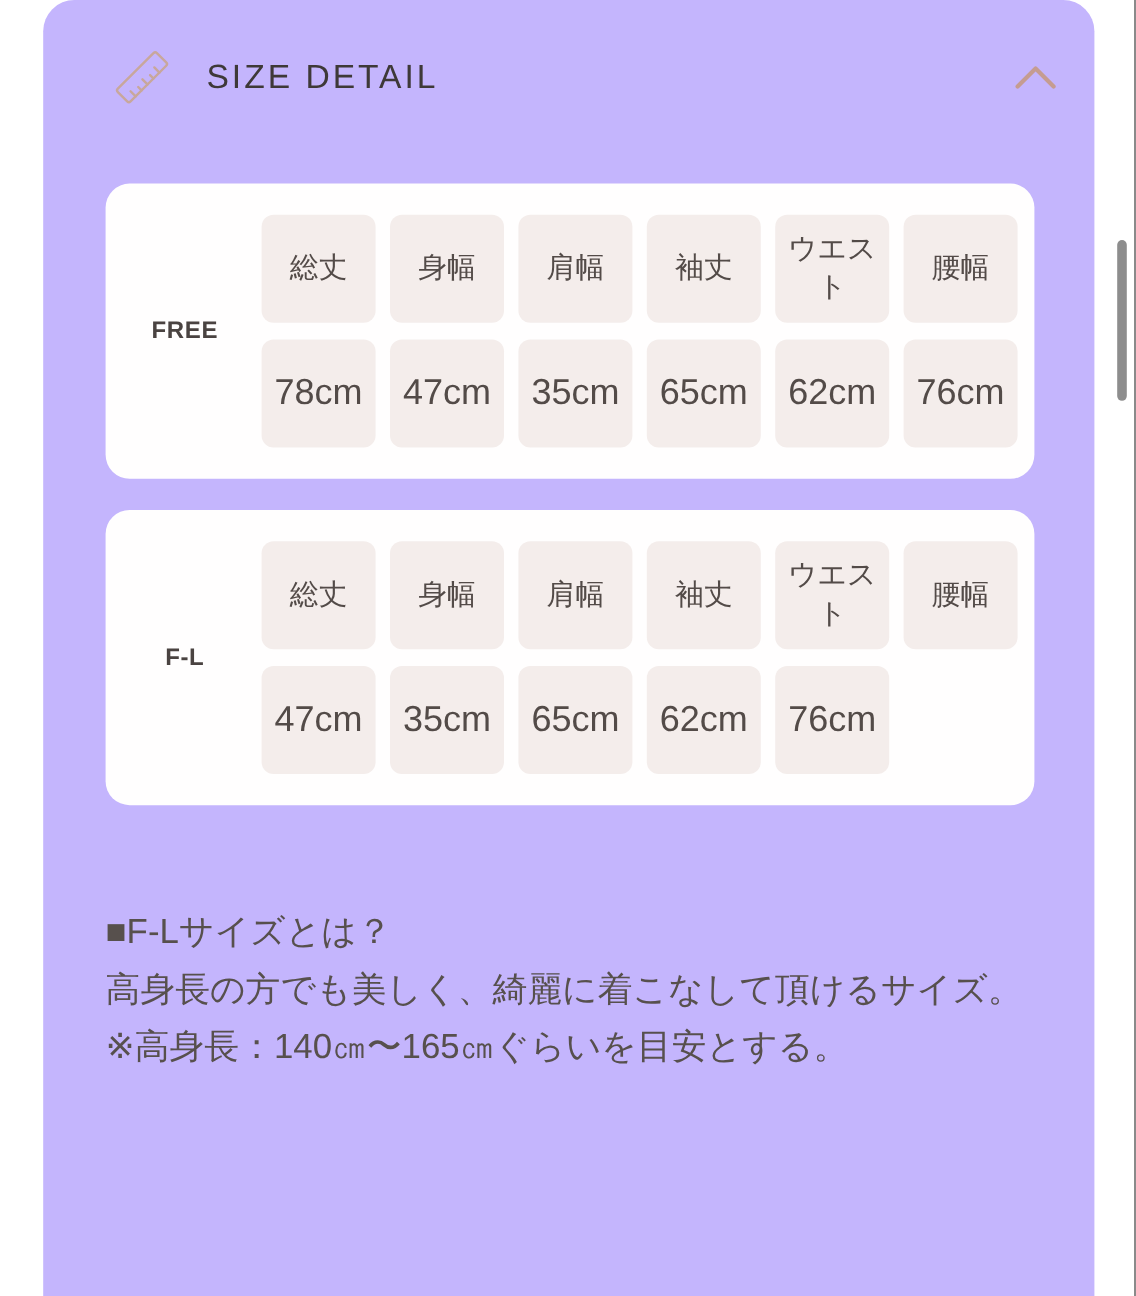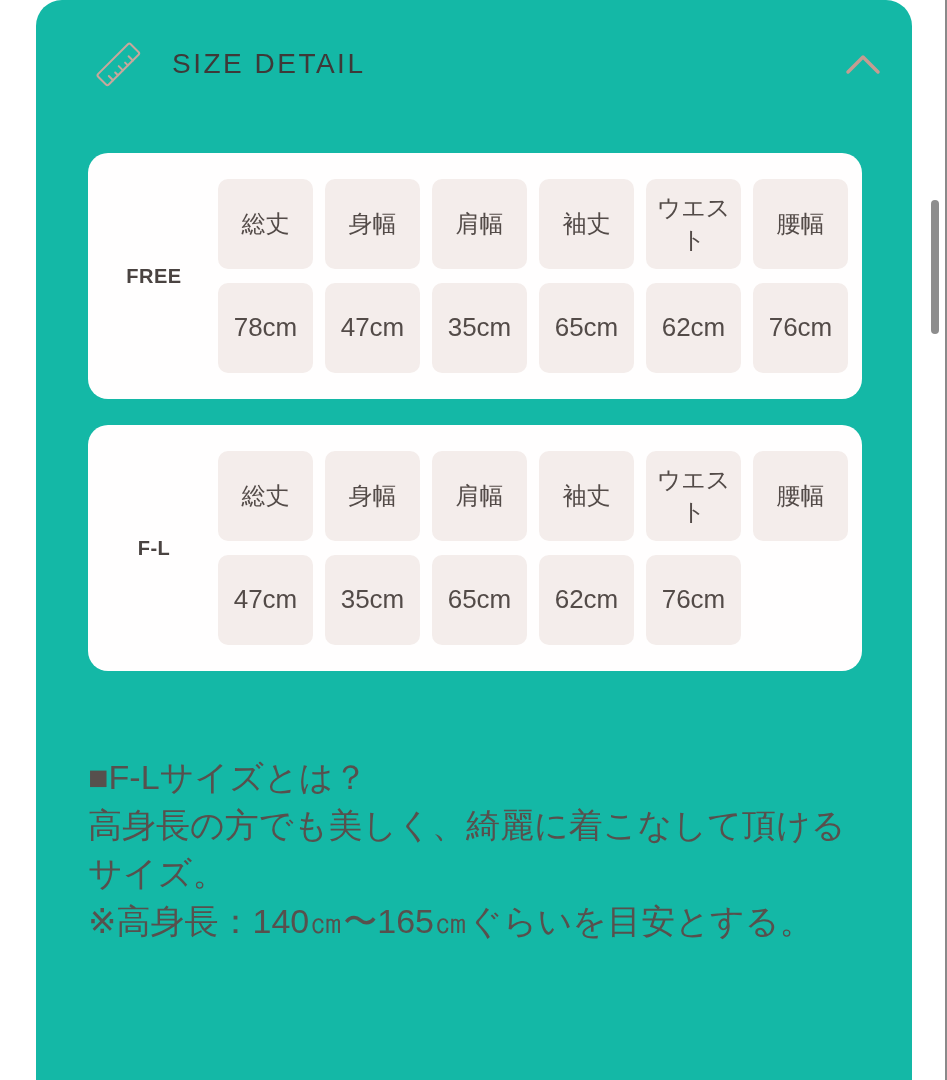--- a/index.html
+++ b/index.html
@@ -6,21 +6,21 @@
   html,body { width:947px; height:1080px; }
   body {
     background:#ffffff;
     position:relative;
     overflow:hidden;
     font-family:"Liberation Sans","DejaVu Sans",sans-serif;
   }
   .panel {
     position:absolute; left:36px; top:0;
     width:876px; height:1080px;
-    background:#14b8a6;
+    background:#c4b5fd;
     border-radius:26px 26px 0 0;
     padding-top:36px;
   }
   .header {
     display:flex; align-items:center;
     height:56px;
     margin:0 26px 0 56px;
     cursor:pointer;
   }
   .ruler-wrap { width:52px; height:56px; display:flex; align-items:center; justify-content:center; }
@@ -56,26 +56,26 @@
   .cell {
     background:#f4edeb;
     border-radius:10px;
     display:flex; align-items:center; justify-content:center;
     text-align:center;
     color:#534b48;
     padding:0 5px;
     line-height:1.35;
   }
   .cell.h { font-size:24px; }
-  .cell.v { font-size:26px; }
+  .cell.v { font-size:30px; }
 
   .notes {
     margin:82px 40px 0 52px;
     color:#57504d;
-    font-size:34px;
+    font-size:29px;
     line-height:48px;
   }
   .note-block + .note-block { margin-top:54px; }
 
   .scroll-thumb {
     position:absolute; right:8px; top:200px;
     width:8px; height:134px;
     border-radius:4px;
     background:#8d8d8d;
   }

